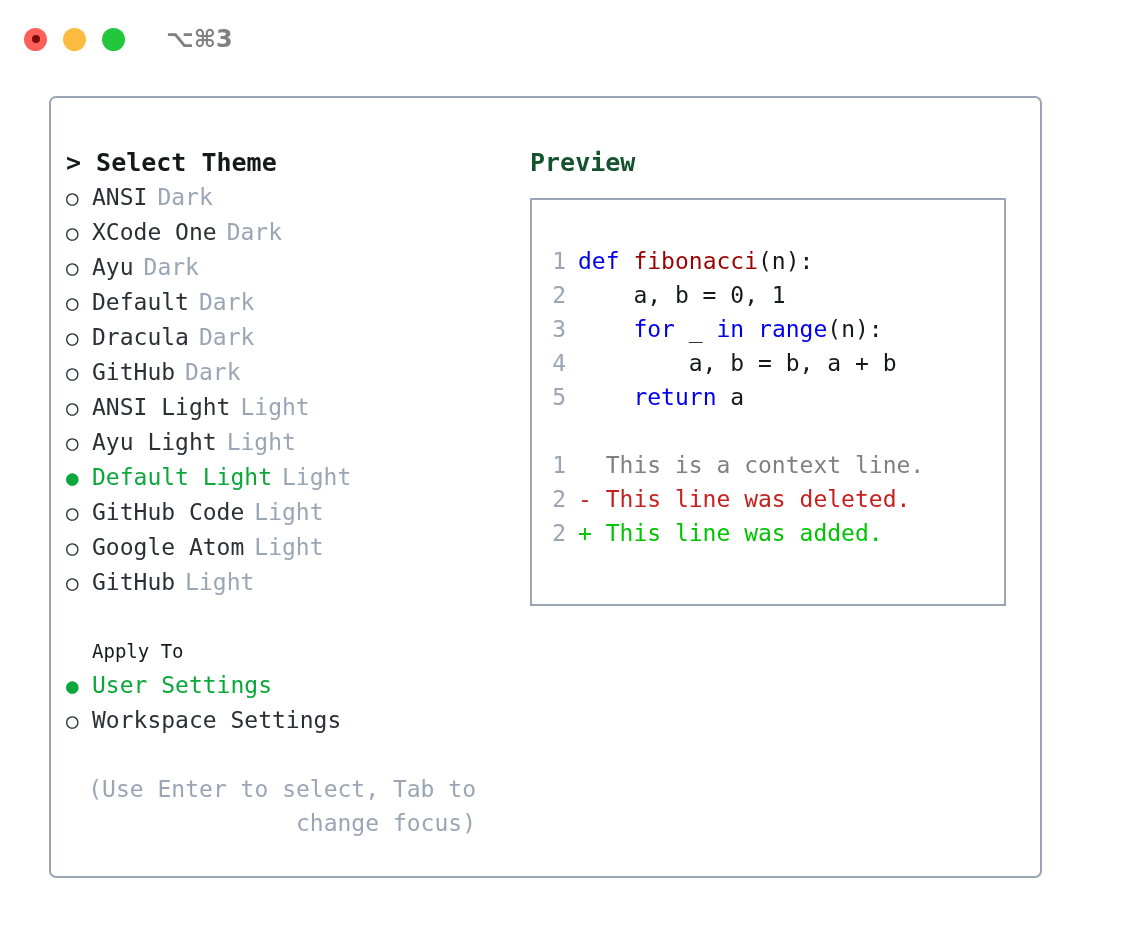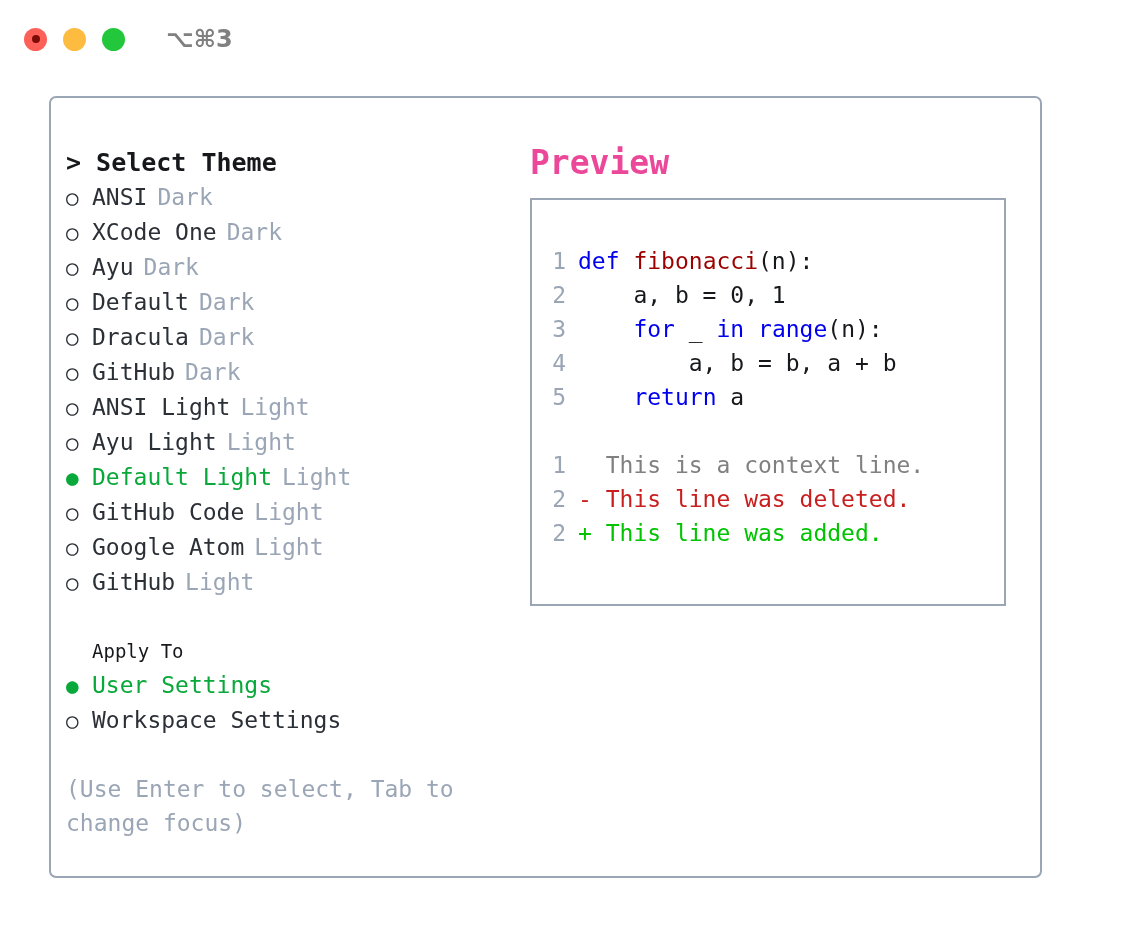--- a/index.html
+++ b/index.html
@@ -162,27 +162,28 @@
   .apply-label { color: #2b2f36; }
   .apply-row.selected .apply-label { color: #09a83a; }
 
   
   #help {
     margin-top: 34px;
     font-size: 23px;
     line-height: 34px;
     color: #9aa5b5;
     width: 410px;
+    text-align: right;
   }
 
   
   #preview-title {
-    font-size: 33px;
+    font-size: 25px;
     font-weight: bold;
-    color: #ec4899;
+    color: #14532d;
     line-height: 34px;
     margin-bottom: 18px;
     white-space: pre;
   }
   #preview-box {
     width: 476px;
     height: 408px;
     border: 2px solid #9aa5b5;
     box-sizing: border-box;
     padding: 44px 0 0 0;

